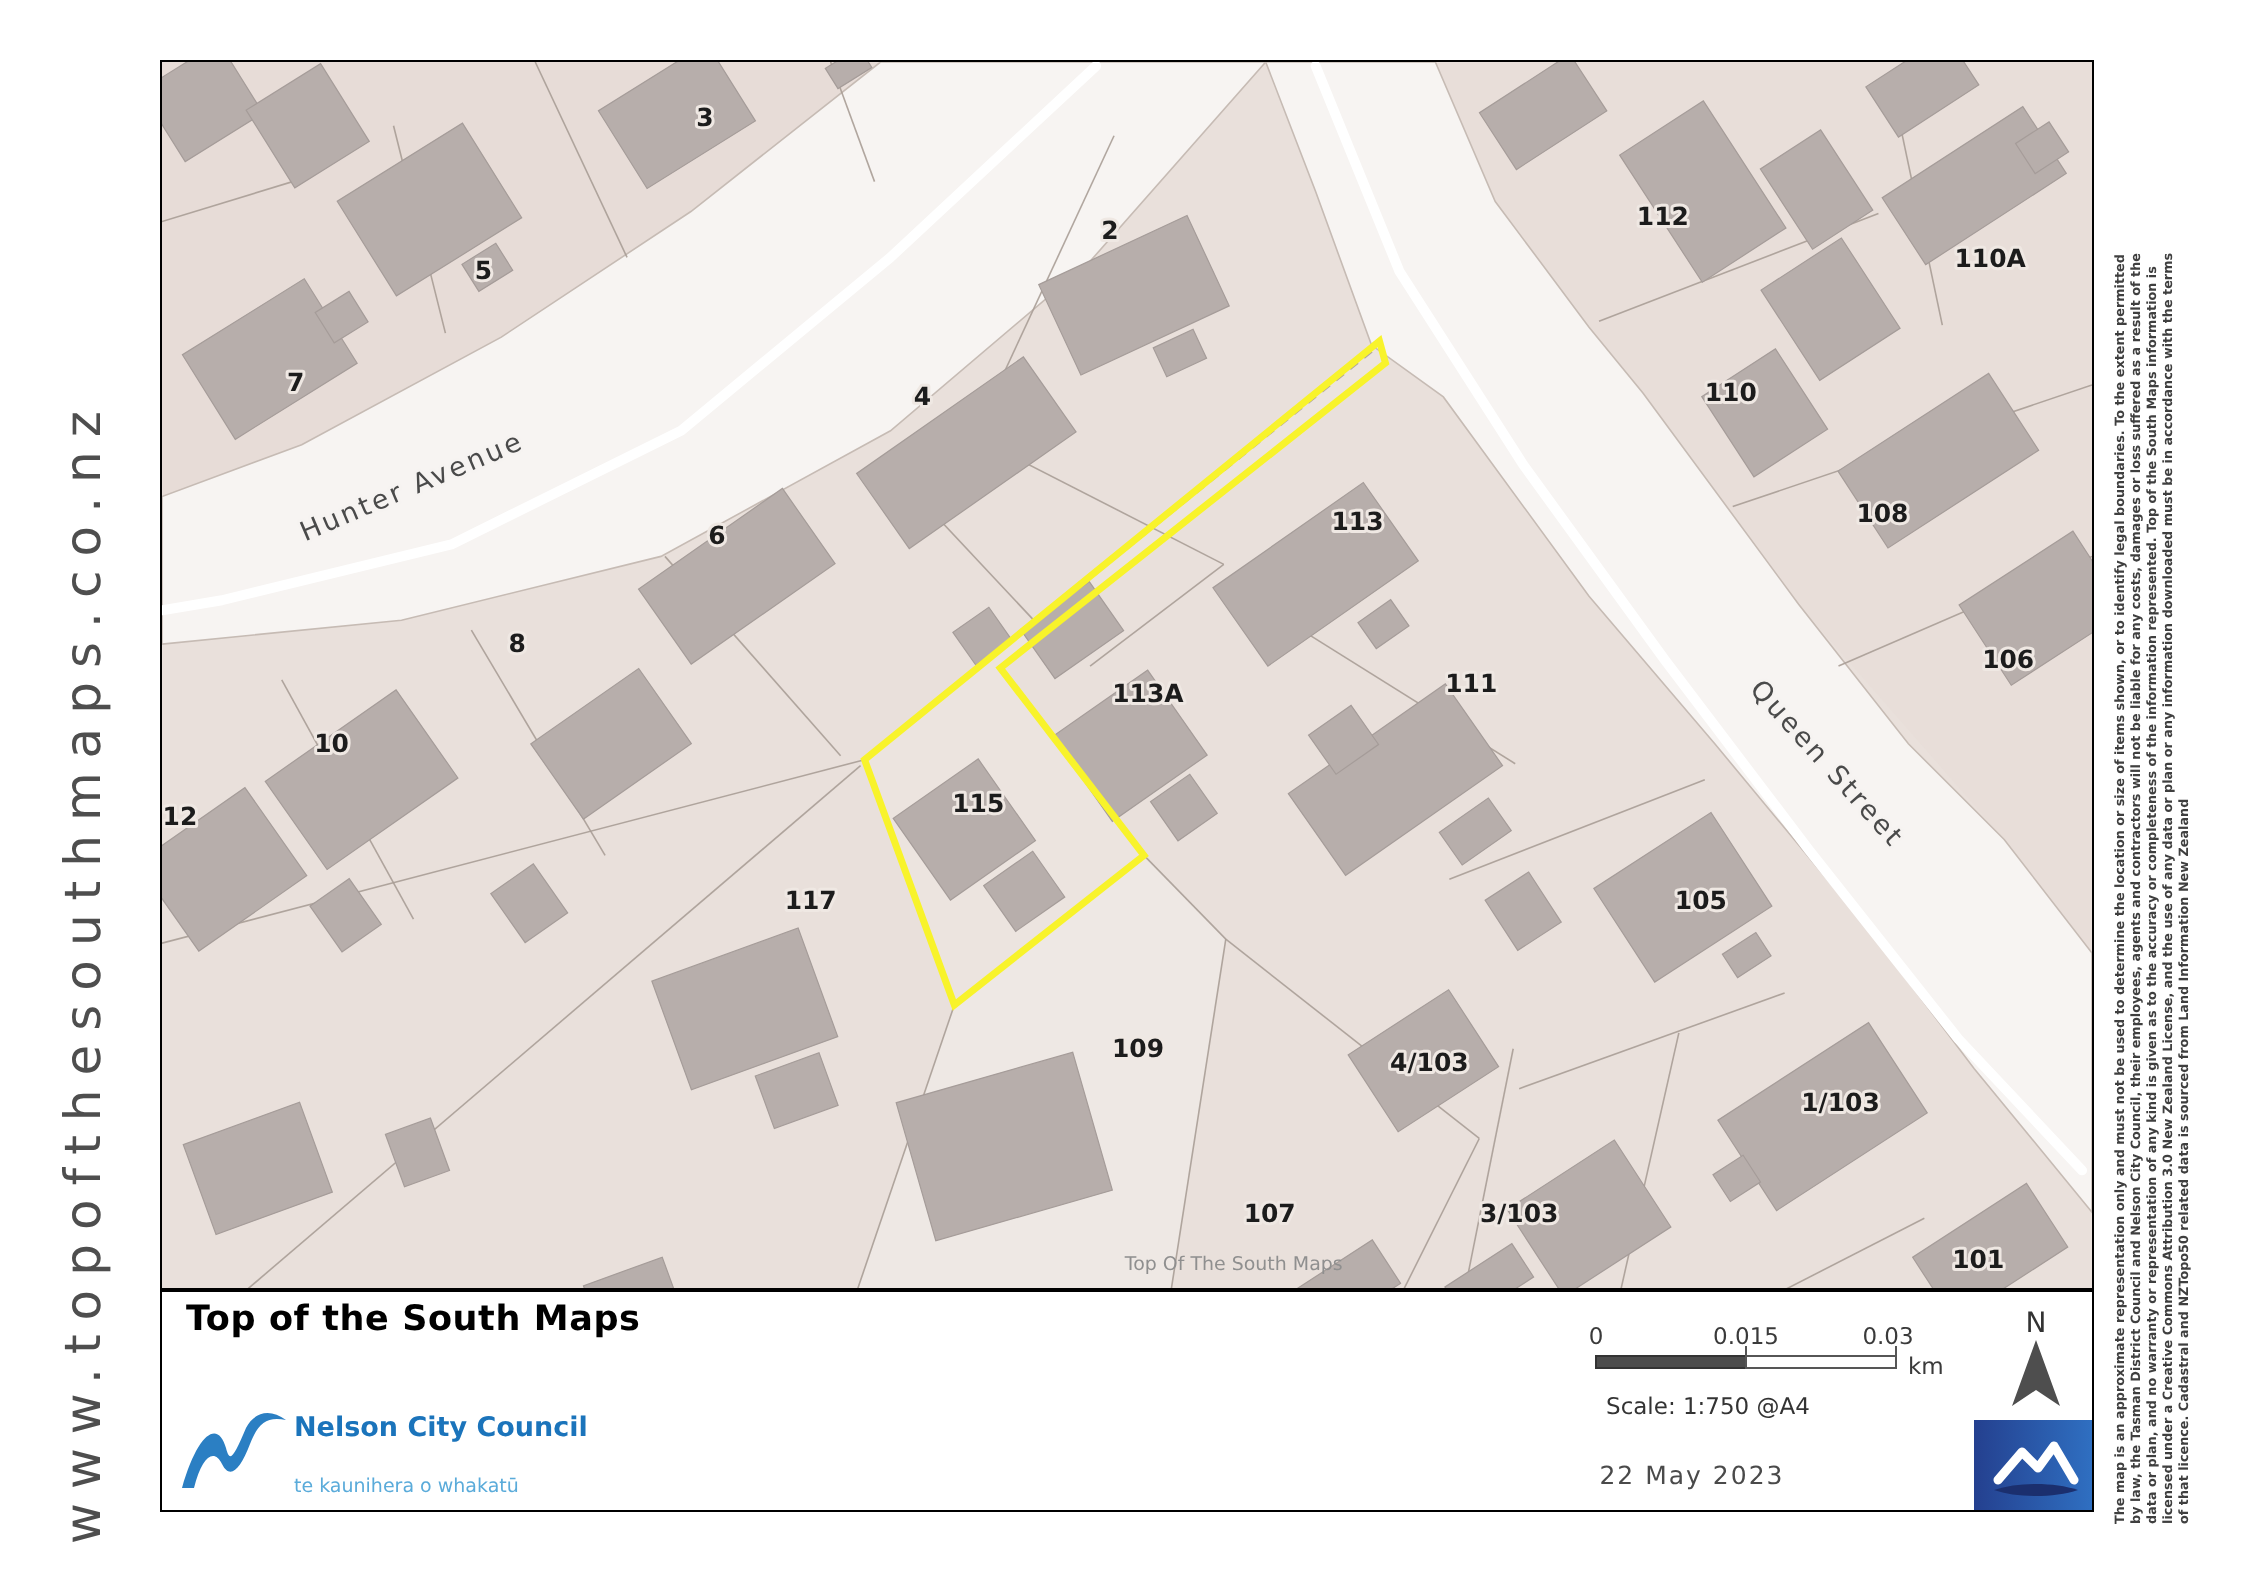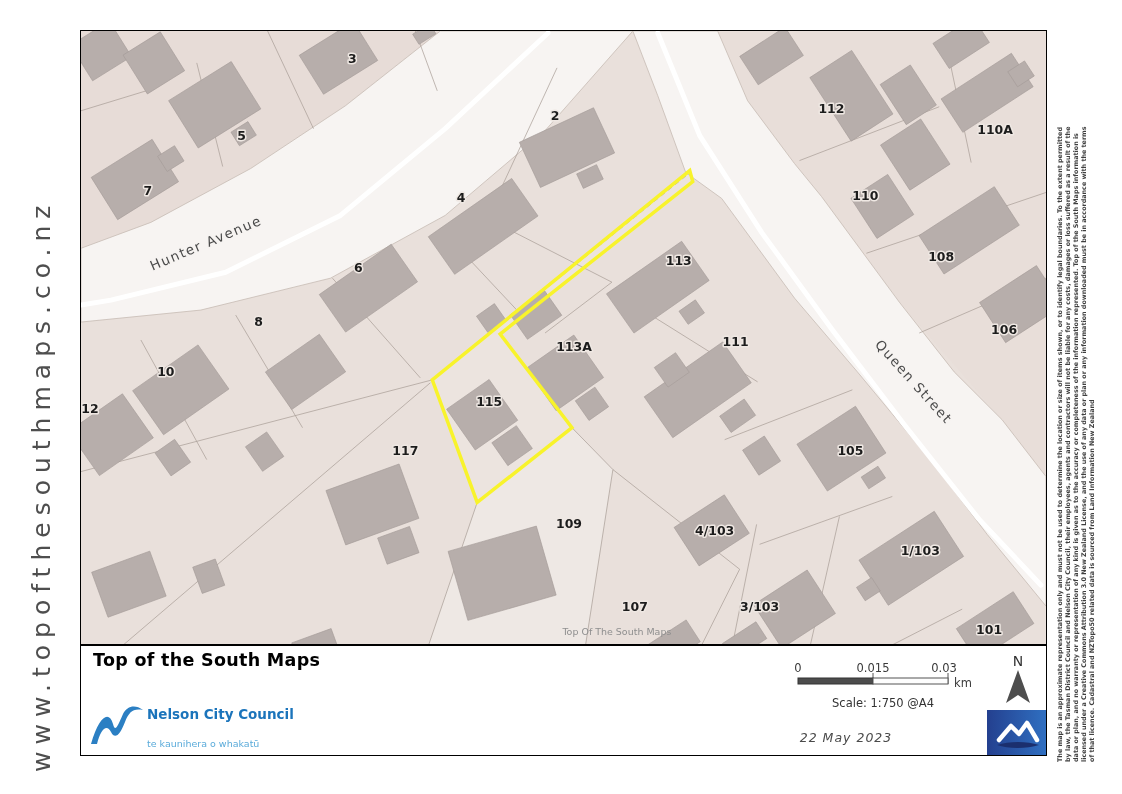--- a/index.html
+++ b/index.html
@@ -34,24 +34,24 @@
       border:1px solid #000;box-sizing:border-box;background:#ffffff;}
   .footer-title{position:absolute;left:12px;top:4px;font-size:17.5px;font-weight:bold;color:#000;
       letter-spacing:0.3px;}
   .nelson{position:absolute;left:8px;top:52px;width:185px;height:52px;}
   .nelson-text{position:absolute;left:58px;top:8px;}
   .nelson-name{font-size:13.5px;font-weight:bold;color:#1b74bb;white-space:nowrap;}
   .nelson-tag{font-size:9.5px;color:#5aabda;white-space:nowrap;margin-top:16px;}
   .tasman{position:absolute;left:192px;top:52px;width:215px;height:52px;}
   .tasman-name{position:absolute;left:44px;top:2px;font-size:26px;font-weight:bold;color:#2b5d9f;line-height:26px;}
   .tasman-sub{position:absolute;left:60px;top:31px;font-size:7.5px;letter-spacing:1.2px;color:#46689a;font-weight:bold;}
-  .scale-text{position:absolute;left:693px;top:50px;width:160px;text-align:right;
+  .scale-text{position:absolute;left:693px;top:50px;width:160px;text-align:center;
       font-size:11.5px;color:#333;}
   .date-text{position:absolute;left:685px;top:84px;width:160px;text-align:center;
-      font-size:12.5px;font-style:italic;color:#4a4a4a;letter-spacing:1px;}
+      font-size:12.5px;color:#4a4a4a;letter-spacing:1px;}
   .footer-svg{position:absolute;left:0;top:0;width:965px;height:109px;}
 </style>
 </head>
 <body>
 
 <div class="page">
 
   <div class="left-banner">www.topofthesouthmaps.co.nz</div>
 
   <div class="disclaimer">

